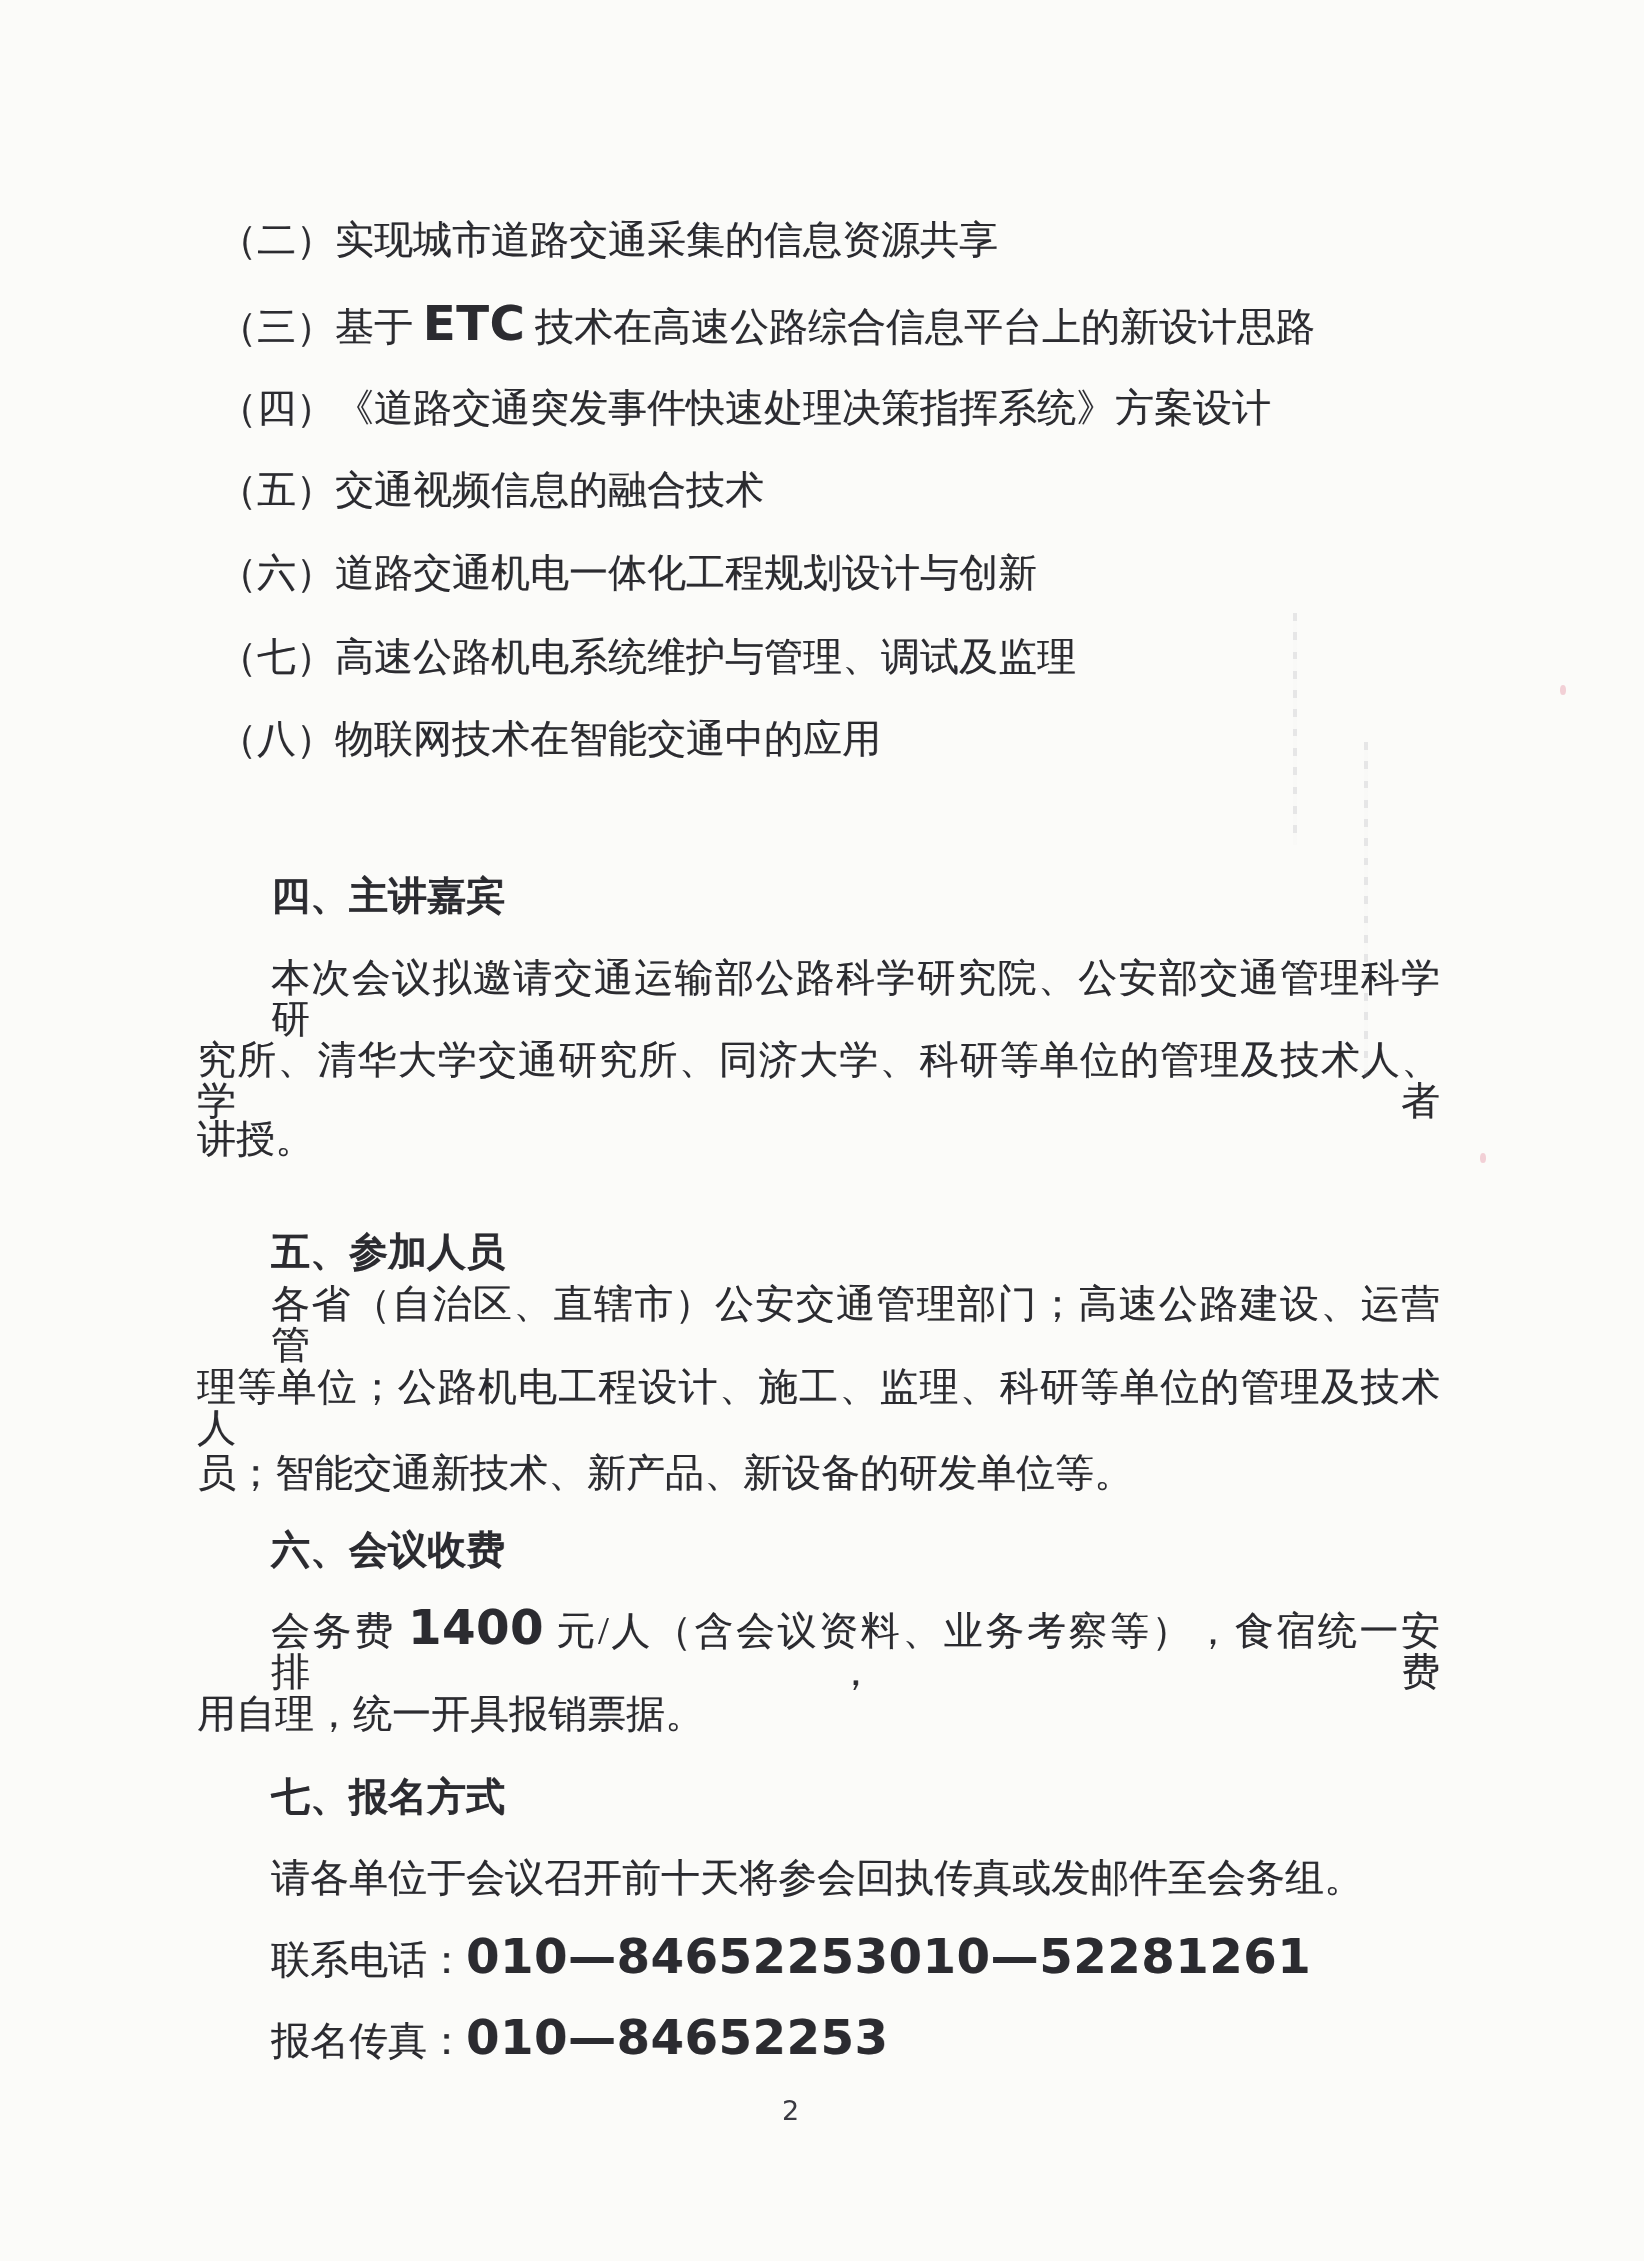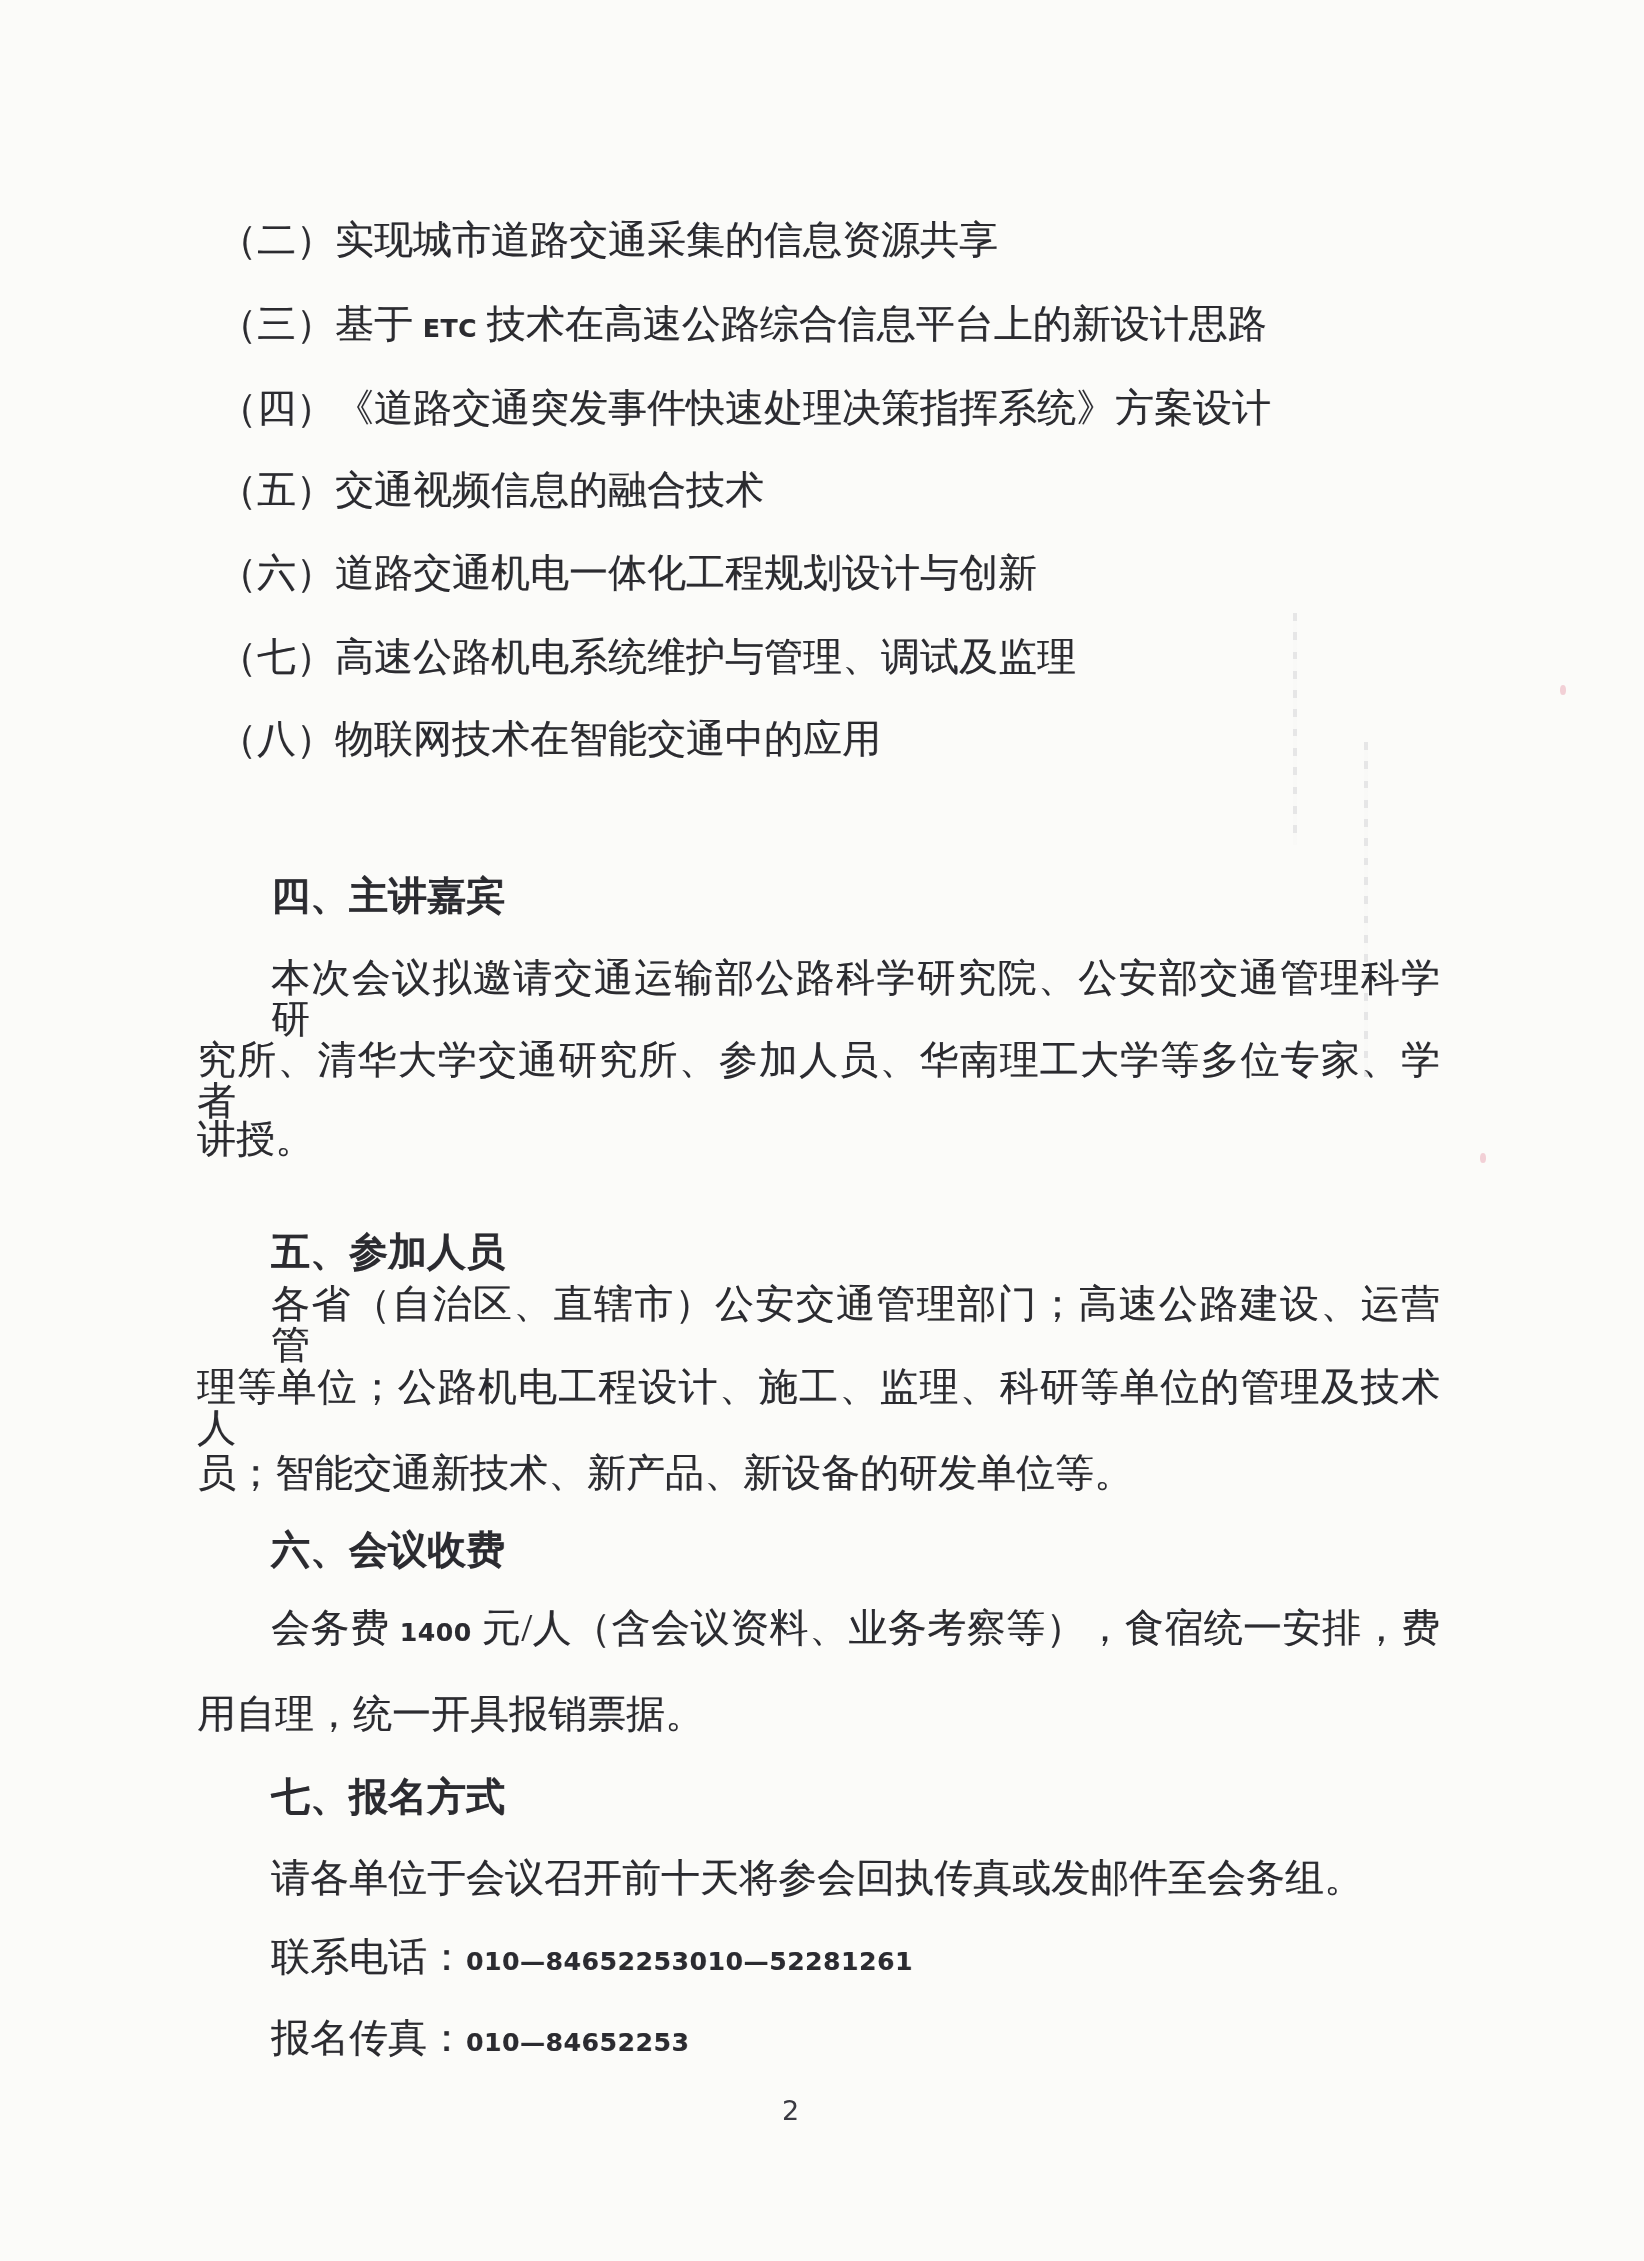--- a/index.html
+++ b/index.html
@@ -23,21 +23,21 @@
   .flush{left:197px;}
   .heading{left:271px;font-weight:700;}
   .just{
     white-space:normal;
     text-align:justify;
     text-align-last:justify;
   }
   .latin,.num{
     font-family:"DejaVu Sans","Liberation Sans",sans-serif;
     font-weight:700;
-    font-size:25px;
+    font-size:48px;
     letter-spacing:0.6px;
   }
   .num2{}
   .page-number{
     position:absolute;
     left:782px;top:2095px;
     font-family:"DejaVu Sans","Liberation Sans",sans-serif;
     font-size:27px;color:#3a3a42;
     text-shadow:none;
   }
@@ -67,21 +67,21 @@
   <div class="line list" style="top:303px"><span>（三）基于 </span><span class="latin">ETC</span><span> 技术在高速公路综合信息平台上的新设计思路</span></div>
 
   <div class="line list" style="top:387px">（四）《道路交通突发事件快速处理决策指挥系统》方案设计</div>
   <div class="line list" style="top:469px">（五）交通视频信息的融合技术</div>
   <div class="line list" style="top:636px">（七）高速公路机电系统维护与管理、调试及监理</div>
   <div class="line list" style="top:552px">（六）道路交通机电一体化工程规划设计与创新</div>
   <div class="line list" style="top:718px">（八）物联网技术在智能交通中的应用</div>
 
   <div class="line heading" style="top:875px">四、主讲嘉宾</div>
   <div class="line indent just" style="top:957px;width:1169px">本次会议拟邀请交通运输部公路科学研究院、公安部交通管理科学研</div>
-  <div class="line flush just" style="top:1039px;width:1243px">究所、清华大学交通研究所、参加人员、华南理工大学等多位专家、学者</div>
+  <div class="line flush just" style="top:1039px;width:1243px">究所、清华大学交通研究所、同济大学、科研等单位的管理及技术人、学者</div>
   <div class="line flush" style="top:1118px">讲授。</div>
 
   <div class="line heading" style="top:1231px">五、参加人员</div>
   <div class="line indent just" style="top:1283px;width:1169px">各省（自治区、直辖市）公安交通管理部门；高速公路建设、运营管</div>
   <div class="line flush just" style="top:1366px;width:1243px">理等单位；公路机电工程设计、施工、监理、科研等单位的管理及技术人</div>
   <div class="line flush" style="top:1452px">员；智能交通新技术、新产品、新设备的研发单位等。</div>
 
   <div class="line heading" style="top:1529px">六、会议收费</div>
   <div class="line indent just" style="top:1607px;width:1169px"><span>会务费 </span><span class="num">1400</span><span> 元/人（含会议资料、业务考察等），食宿统一安排，费</span></div>
   <div class="line flush" style="top:1693px">用自理，统一开具报销票据。</div>

